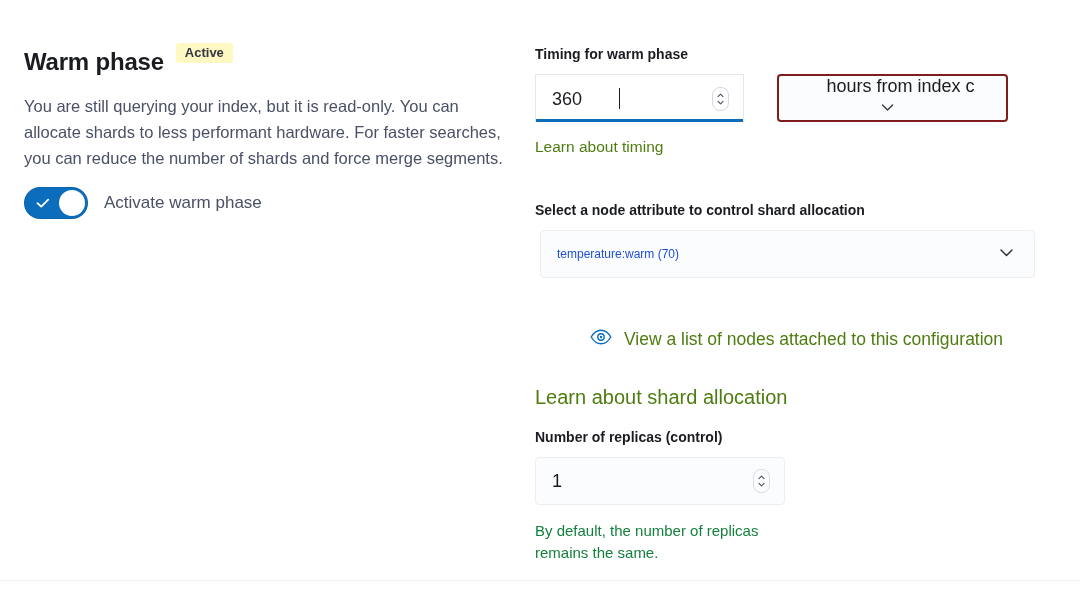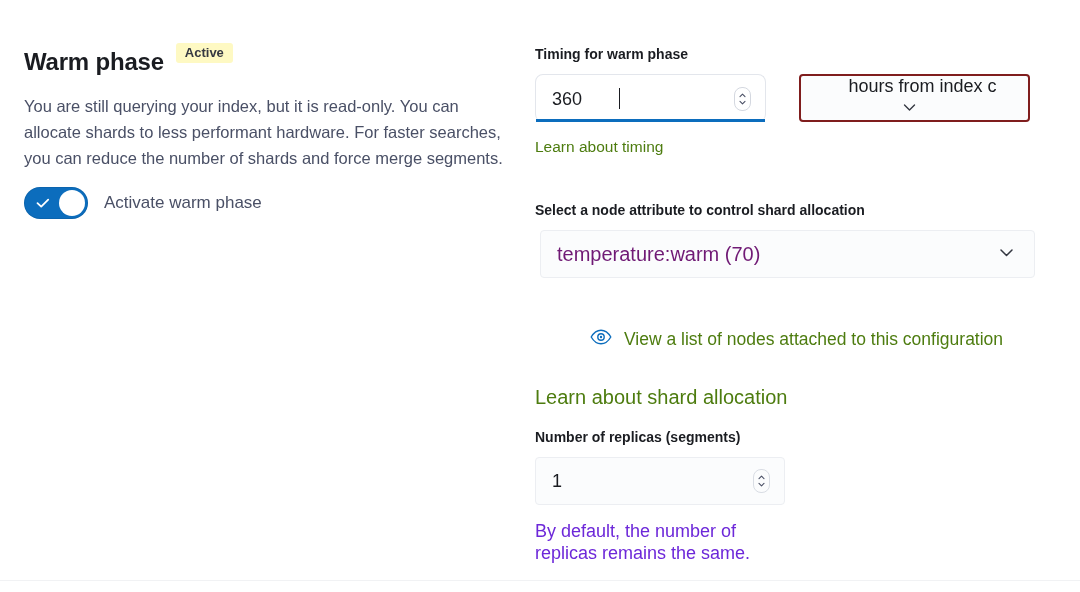--- a/index.html
+++ b/index.html
@@ -127,27 +127,27 @@
   }
   .timing-controls {
     display: flex;
     flex-direction: row;
     gap: 33px;
     margin-top: 10px;
   }
 
   .num-input {
     position: relative;
-    width: 231px;
+    width: 209px;
     height: 48px;
     box-sizing: border-box;
     background: #ffffff;
     border: 1px solid #e3e6ec;
     border-bottom: none;
-    border-radius: 8px;
+    border-radius: 0;
     display: flex;
     align-items: center;
     gap: 36px;
   }
   .num-input:after {
     content: "";
     position: absolute;
     left: 0;
     right: 0;
     bottom: 0;
@@ -243,22 +243,22 @@
     background: #fbfcfd;
     border: 1px solid #eceef2;
     border-radius: 4px;
     display: flex;
     align-items: center;
     cursor: pointer;
     margin-left: 5px;
   }
   .wide-select .sel-value {
     padding-left: 16px;
-    font-size: 20px;
-    color: #701a75;
+    font-size: 12px;
+    color: #1d4ed8;
     flex: 1 1 auto;
   }
   .wide-select .chev {
     margin-right: 18px;
   }
 
   .row-view-nodes {
     position: absolute;
     left: 60px;
     top: 328px;
@@ -301,23 +301,23 @@
   .replicas-input .spinner {
     background: #fbfcfd;
     border-color: #d9dde4;
   }
 
   .hint-text {
     position: absolute;
     left: 5px;
     top: 520px;
     width: 260px;
-    font-size: 18px;
+    font-size: 15px;
     line-height: 22px;
-    color: #6d28d9;
+    color: #15803d;
   }
 
   .bottom-divider {
     position: absolute;
     left: 0;
     top: 580px;
     width: 1080px;
     height: 1px;
     background: #f1f2f4;
   }
@@ -406,21 +406,21 @@
         </svg>
       </span>
       <a class="link">View a list of nodes attached to this configuration</a>
     </div>
 
     <div class="row-shard-link">
       <a class="link">Learn about shard allocation</a>
     </div>
 
     <div class="row-replicas">
-      <div class="field-label">Number of replicas (segments)</div>
+      <div class="field-label">Number of replicas (control)</div>
       <div class="replicas-input">
         <span class="value">1</span>
         <span class="spinner">
           <svg width="7" height="5" viewBox="0 0 7 5" fill="none" aria-hidden="true">
             <path d="M1 3.6 L3.5 1.2 L6 3.6" stroke="#4a5066" stroke-width="1.1" stroke-linecap="round" stroke-linejoin="round"></path>
           </svg>
           <svg width="7" height="5" viewBox="0 0 7 5" fill="none" aria-hidden="true">
             <path d="M1 1.4 L3.5 3.8 L6 1.4" stroke="#4a5066" stroke-width="1.1" stroke-linecap="round" stroke-linejoin="round"></path>
           </svg>
         </span>

